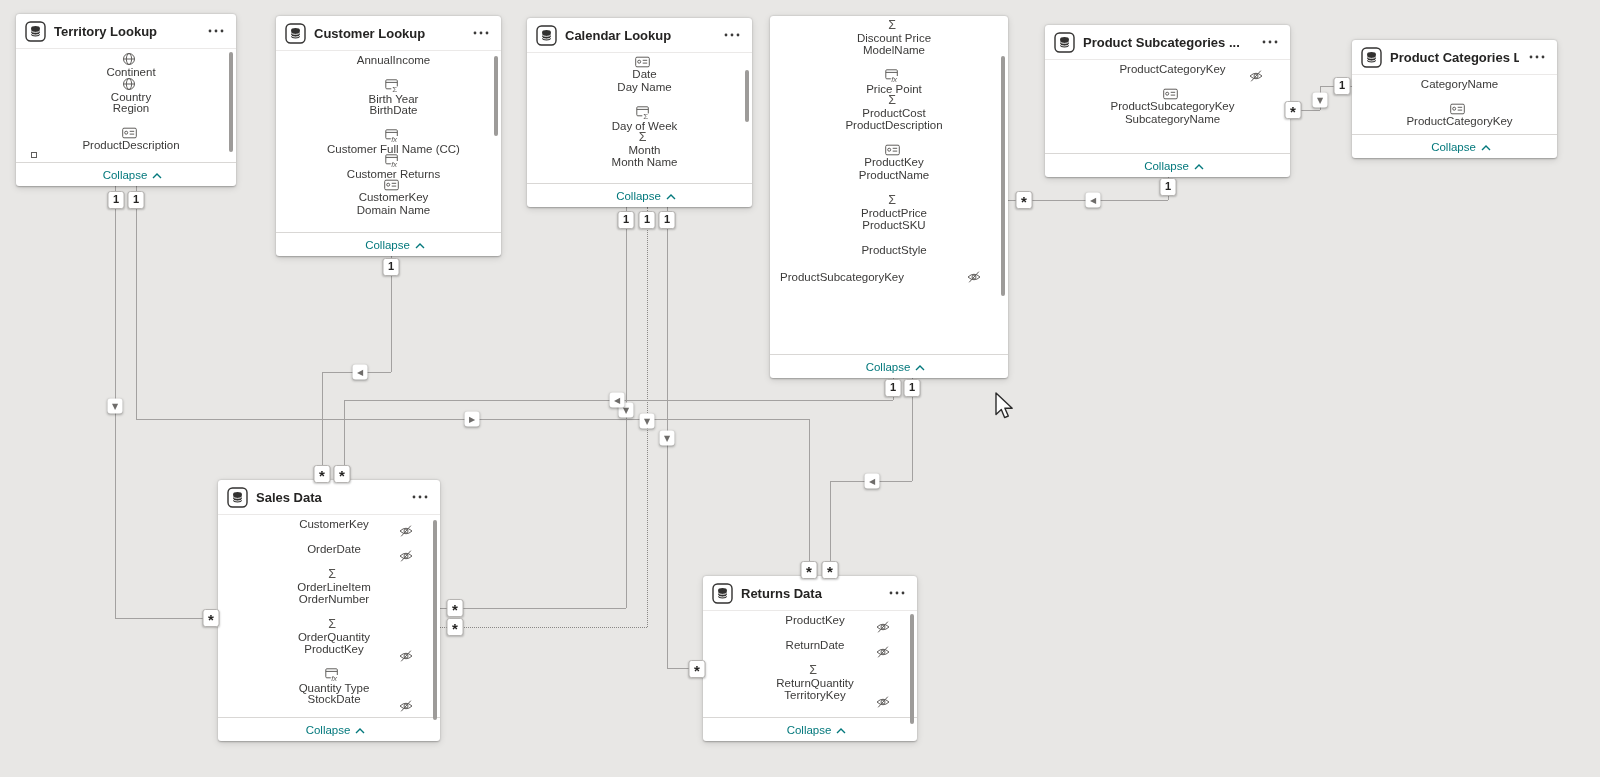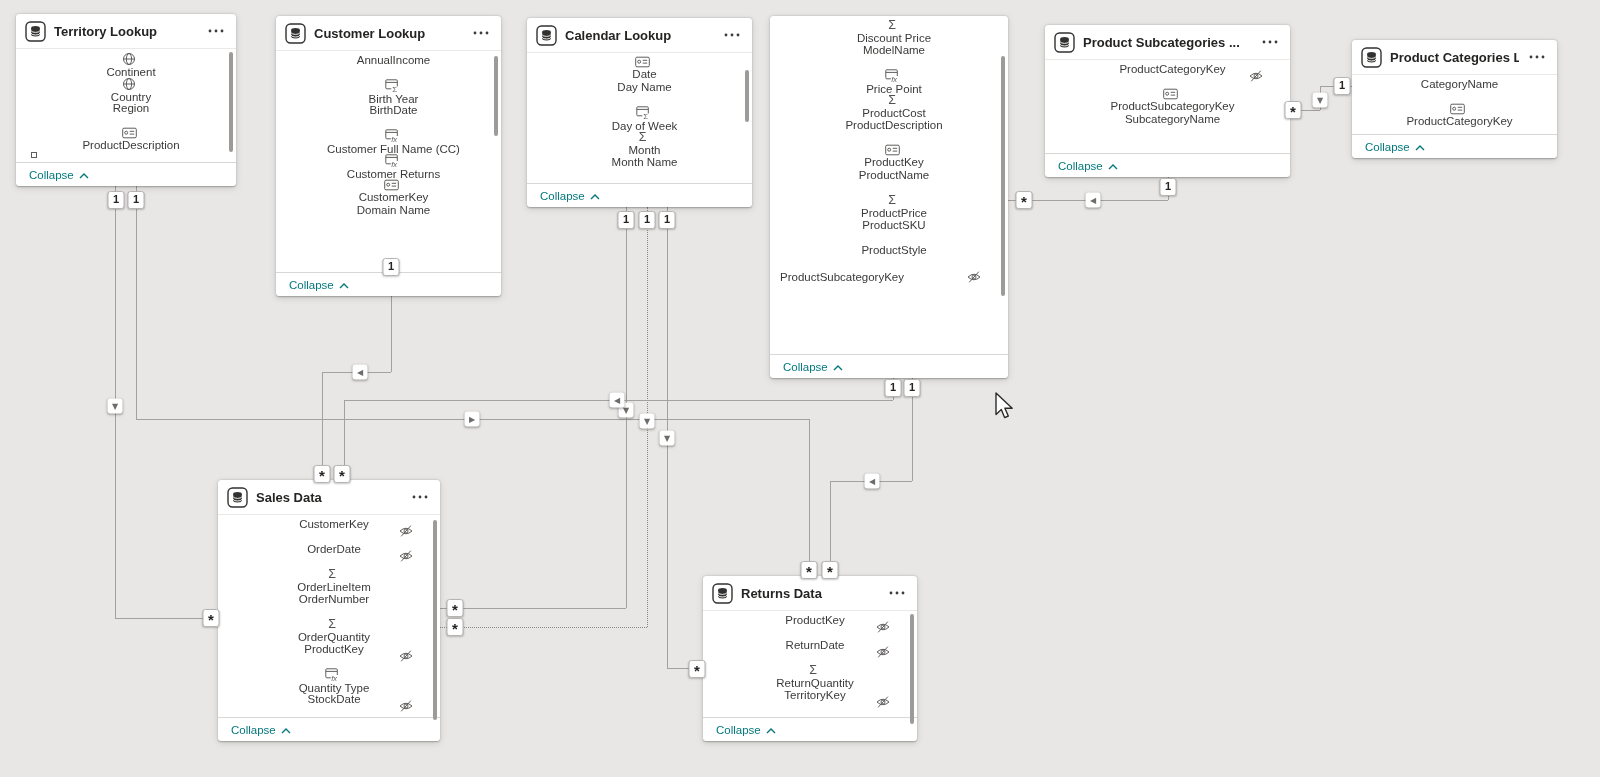--- a/index.html
+++ b/index.html
@@ -33,21 +33,21 @@
   .card-body{flex:1;overflow:hidden;padding-top:3px;position:relative;}
   .row{height:25px;display:flex;align-items:center;padding-left:10px;position:relative;
        font-size:11.5px;color:#3b3a39;white-space:nowrap;flex-direction:column;}
   .row.partial{height:14px;overflow:hidden;align-items:flex-start;padding-top:2px;}
   .row.sliver{height:9px;overflow:hidden;align-items:flex-start;}
   .f-ic{width:17px;min-width:17px;margin-right:4px;display:inline-flex;justify-content:center;align-items:center;}
   .sg{font-size:12.5px;color:#54524f;line-height:1;}
   .eye{position:absolute;right:26px;top:50%;transform:translateY(-50%);display:inline-flex;}
   .row.partial .eye{top:8px;}
   .sb{position:absolute;right:3px;width:4px;background:#9d9b99;border-radius:2px;z-index:12;}
-  .card-foot{border-top:1px solid #d9d7d5;height:23px;min-height:23px;display:flex;align-items:center;padding-left:13px;}
+  .card-foot{border-top:1px solid #d9d7d5;height:23px;min-height:23px;display:flex;align-items:center;padding-left:13px;justify-content:center;}
   .collapse{color:#03787c;font-size:11.5px;display:flex;align-items:center;gap:5px;cursor:pointer;}
 
   
   .badge{
     position:absolute;transform:translate(-50%,-50%);z-index:30;
     background:#fff;border:1px solid #b6b4b2;border-radius:3px;
     min-width:9px;height:16px;line-height:15px;padding:0 3px;text-align:center;
     font-size:11px;font-weight:700;color:#252423;
     box-shadow:0 1px 2px rgba(0,0,0,.22);
   }
@@ -159,21 +159,21 @@
       <div class="sb" style="top: 38px; height: 100px;"></div>
       <div class="card-foot">
         <span class="collapse">
           <span>Collapse</span>
           <span class="chev"><svg width="10" height="6" viewBox="0 0 10 6" fill="none" stroke="#03787c" stroke-width="1.4">
               <polyline points="1,5 5,1 9,5"></polyline>
             </svg></span>
         </span>
       </div>
     </div>
-    <div class="card" style="left: 276px; top: 16px; width: 225px; height: 280px;">
+    <div class="card" style="left: 276px; top: 16px; width: 225px; height: 240px;">
       <div class="card-head">
         <span class="tbl-ic">
           <svg width="21" height="21" viewBox="0 0 21 21">
             <rect x="1" y="1" width="19" height="19" rx="4.5" fill="none" stroke="#323130" stroke-width="1.4"></rect>
             <ellipse cx="10.5" cy="6.9" rx="4.3" ry="1.9" fill="#323130"></ellipse>
             <path d="M6.2 6.9 v6.7 a4.3 1.9 0 0 0 8.6 0 V6.9 Z" fill="#323130"></path>
             <path d="M6.2 9.5 a4.3 1.9 0 0 0 8.6 0 M6.2 12.1 a4.3 1.9 0 0 0 8.6 0" stroke="#ffffff" stroke-width="0.9" fill="none"></path>
           </svg>
         </span>
         <div class="t-title">Customer Lookup</div>

